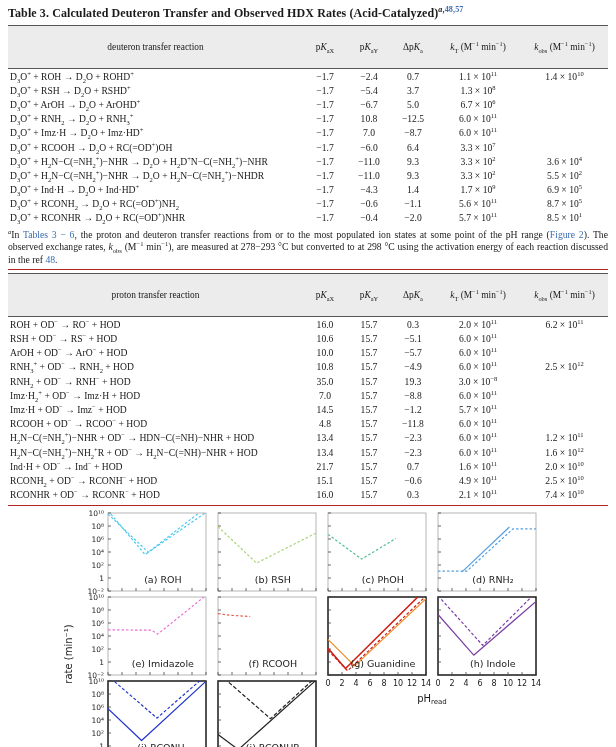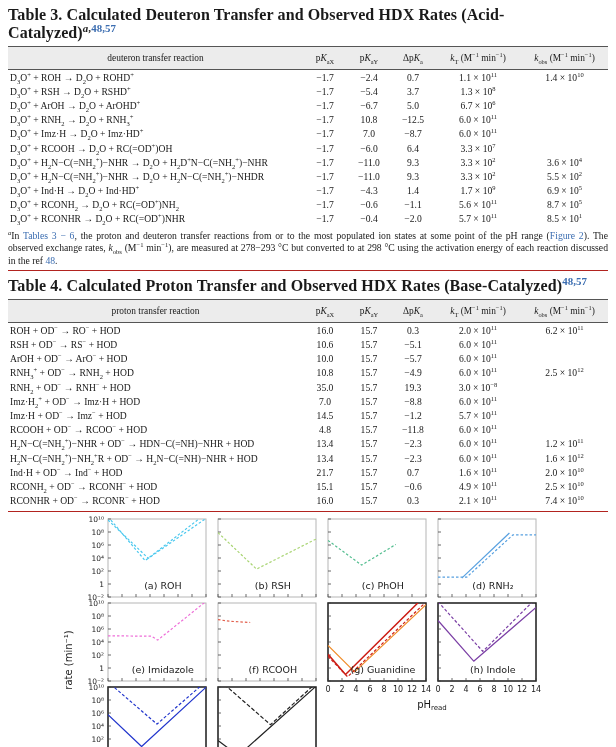--- a/index.html
+++ b/index.html
@@ -1,23 +1,23 @@
 <!DOCTYPE html>
 <html><head>
 <meta charset="utf-8">
 <style>
   html,body{margin:0;padding:0;background:#fff;}
   body{width:616px;height:747px;font-family:"Liberation Serif",serif;color:#1a1a1a;}
   .page{position:relative;width:616px;height:747px;overflow:hidden;background:#fff;}
-  .tbl-title{font-size:16px;font-weight:bold;margin:6px 8px 4px 8px;letter-spacing:.1px;}
+  .tbl-title{font-size:12px;font-weight:bold;margin:6px 8px 4px 8px;letter-spacing:.1px;}
   sup,sub{font-size:68%;line-height:0;}
   .lnk{color:#3a6cb0;}
   table.acs{border-collapse:collapse;width:600px;margin:0 8px;font-size:9.6px;table-layout:fixed;}
   table.acs thead tr{background:#ececec;}
-  table.acs th{font-weight:normal;font-size:9.4px;padding:6px 2px;text-align:center;
+  table.acs th{font-weight:normal;font-size:9.4px;padding:16px 2px;text-align:center;
     border-top:1px solid #555;border-bottom:1px solid #555;}
   table.acs td{padding:1.6px 2px;white-space:nowrap;overflow:hidden;}
   td.rxn{text-align:left;padding-left:6px;}
   td.num{text-align:center;}
   .footnote{font-size:9.7px;margin:4px 8px 3px 8px;text-align:justify;line-height:1.26;}
   .redrule{border:none;height:1.6px;background:#b2231f;margin:3px 8px;}
   figure{margin:2px 0 0 0;}
   svg text{font-family:"DejaVu Sans","Liberation Sans",sans-serif;}
 </style>
 </head>
@@ -136,21 +136,20 @@
             <td class="num">8.5 × 10<sup>1</sup></td>
           </tr>
         </tbody>
     </table>
     <p class="footnote"><sup><i>a</i></sup>In <span class="lnk">Tables 3 − 6</span>, the proton and deuteron transfer reactions from or to the most populated ion states at some point of the pH range (<span class="lnk">Figure 2</span>). The observed exchange rates, <i>k</i><sub>obs</sub> (M<sup>−1</sup> min<sup>−1</sup>), are measured at 278−293 °C but converted to at 298 °C using the activation energy of each reaction discussed in the ref <span class="lnk">48</span>.</p>
   </section>
 
   <hr class="redrule">
 
   <section>
-    <div class="tbl-title">Table 4. Calculated Proton Transfer and Observed HDX Rates (Base-Catalyzed)<sup><span class="lnk">48,57</span></sup></div>
     <table class="acs">
       <colgroup>
         <col style="width:295px">
           <col style="width:44px">
           <col style="width:44px">
         <col style="width:44px">
           <col style="width:86px">
           <col style="width:87px">
       </colgroup>
       <thead>

